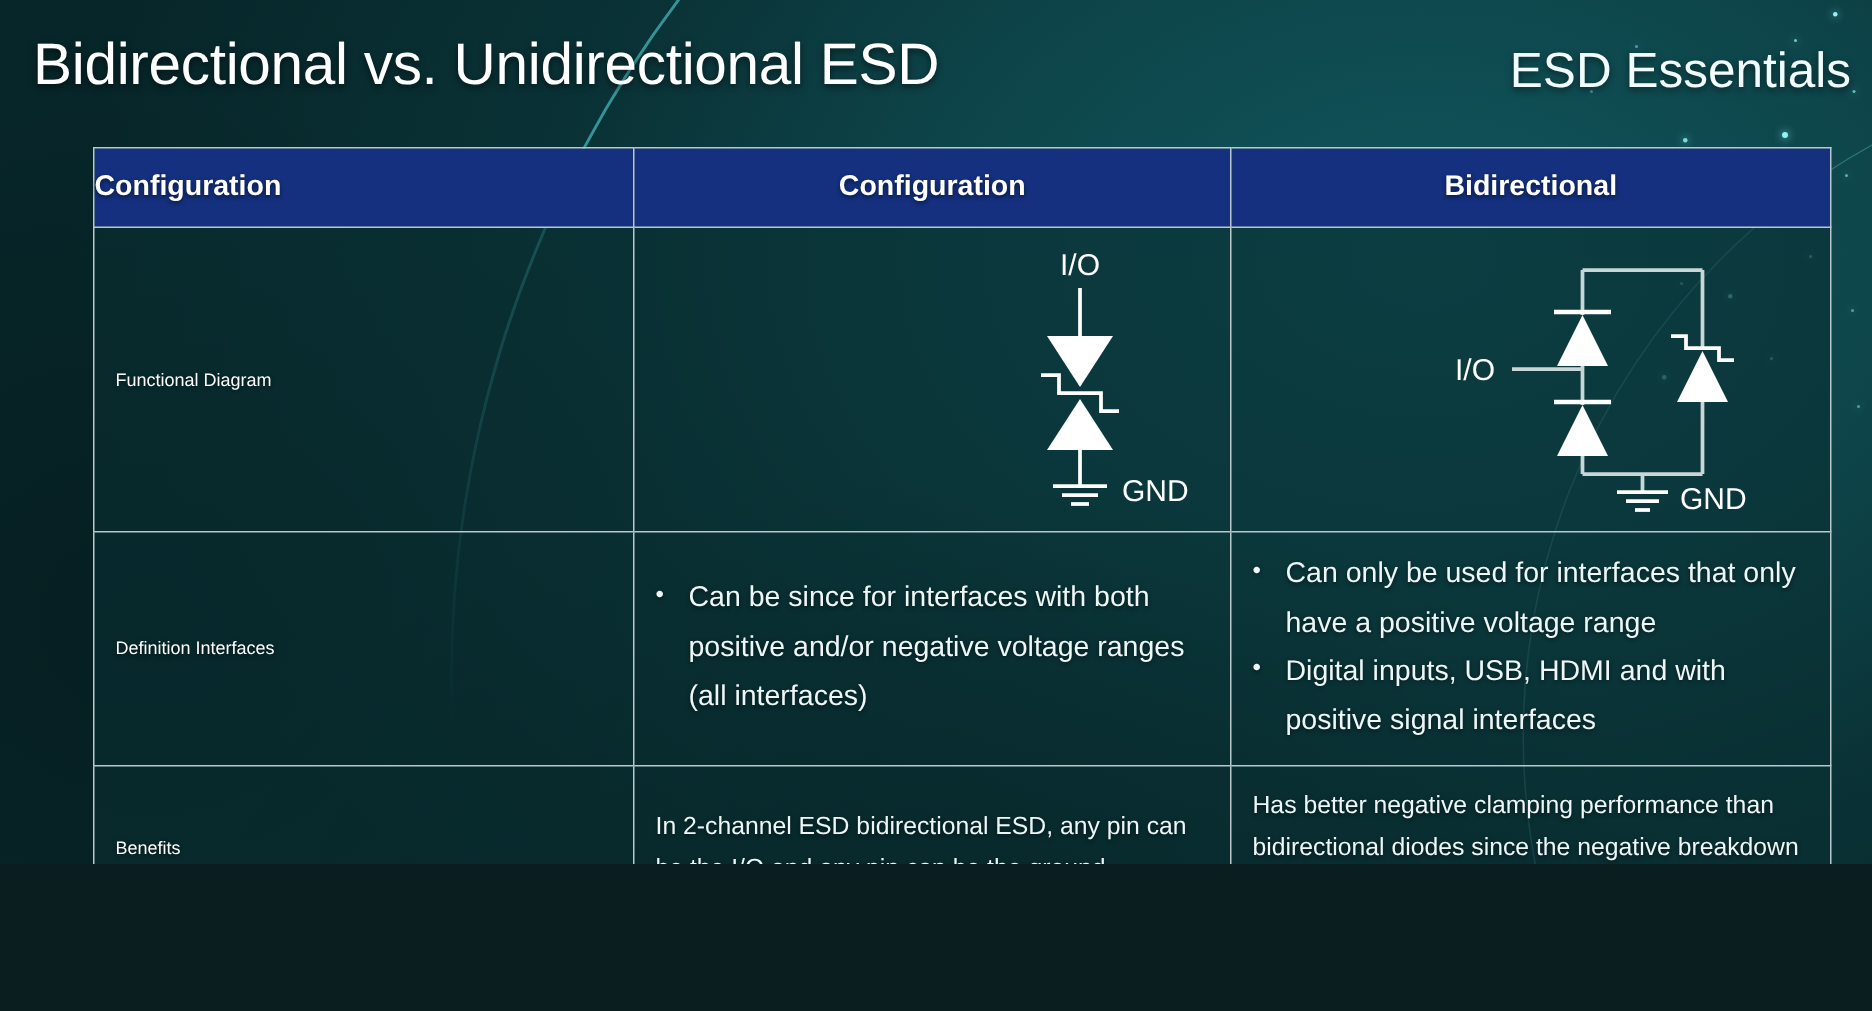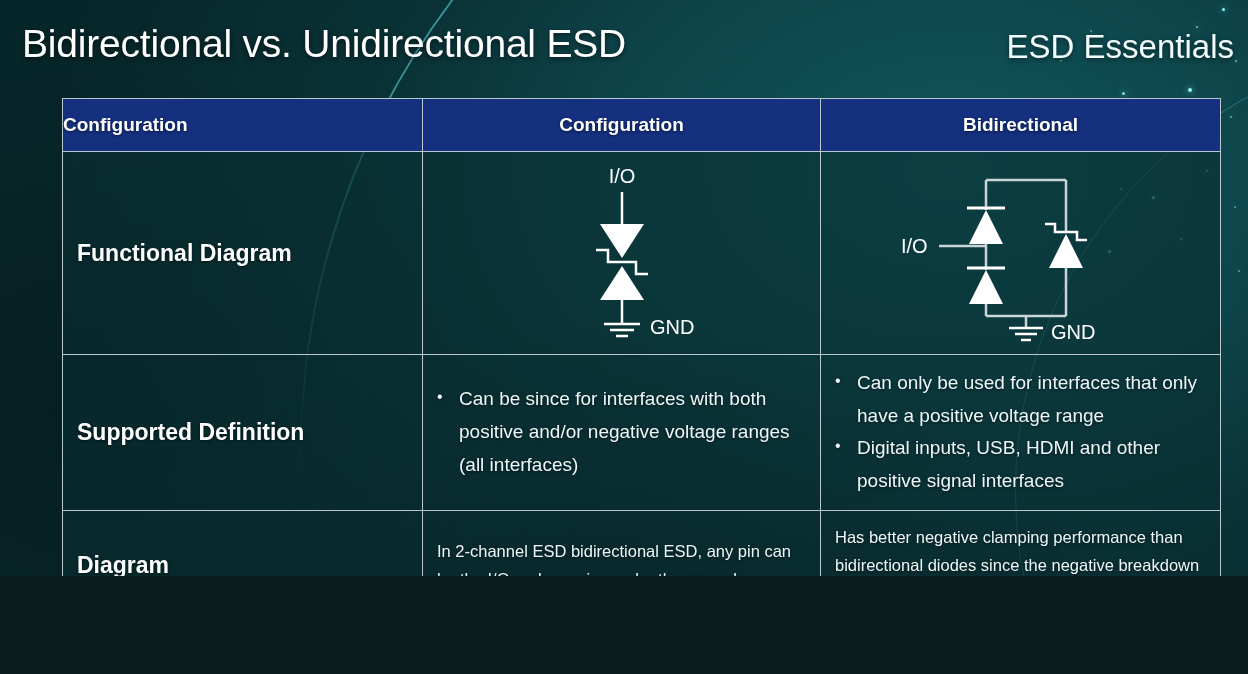--- a/index.html
+++ b/index.html
@@ -105,22 +105,22 @@
     text-shadow: 0 1px 3px rgba(0,0,0,0.5);
   }
   th.h-left { text-align: left; }
   th.h-center { text-align: center; }
 
   tbody td {
     background: rgba(10, 47, 50, 0.62);
   }
   .rowlabel {
     color: #ffffff;
-    font-size: 23px;
-    font-weight: bold;
+    font-size: 12px;
+    font-weight: normal;
     padding: 10px 0 10px 14px;
     text-shadow: 0 1px 3px rgba(0,0,0,0.55);
   }
   .cell-text {
     color: #eef7f8;
     font-size: 16.5px;
     line-height: 1.72;
     padding: 12px 16px 12px 14px;
     text-shadow: 0 1px 3px rgba(0,0,0,0.5);
   }
@@ -142,21 +142,21 @@
     position: absolute;
     left: -20px;
     top: 0;
     color: #eef7f8;
     font-size: 16px;
   }
   td.diagram-cell {
     height: 202px;
     text-align: center;
   }
-  .svgwrap { display: flex; align-items: center; justify-content: center; }
+  .svgwrap { display: flex; align-items: center; justify-content: flex-end; }
   svg text {
     font-family: "Liberation Sans", sans-serif;
     fill: #ffffff;
   }
 </style>
 </head>
 <body>
 
 <div id="slide">
 
@@ -263,38 +263,38 @@
               <line x1="130" y1="182" x2="140" y2="182" stroke="#ffffff" stroke-width="2.5"></line>
               <text x="160" y="181" font-size="20">GND</text>
             </svg>
           </div>
         </td>
       </tr>
 
 
       <tr>
         <td>
-          <div class="rowlabel">Supported Definition</div>
+          <div class="rowlabel">Definition Interfaces</div>
         </td>
         <td>
           <ul class="bullets">
             <li>Can be since for interfaces with both positive and/or negative voltage ranges (all interfaces)</li>
           </ul>
         </td>
         <td>
           <ul class="bullets">
             <li>Can only be used for interfaces that only have a positive voltage range</li>
-            <li>Digital inputs, USB, HDMI and other positive signal interfaces</li>
+            <li>Digital inputs, USB, HDMI and with positive signal interfaces</li>
           </ul>
         </td>
       </tr>
 
       <tr>
         <td>
-          <div class="rowlabel">Diagram</div>
+          <div class="rowlabel">Benefits</div>
         </td>
         <td>
           <div class="cell-text">In 2-channel ESD bidirectional ESD, any pin can be the I/O and any pin can be the ground</div>
         </td>
         <td>
           <div class="cell-text">Has better negative clamping performance than bidirectional diodes since the negative breakdown voltage is lower.</div>
         </td>
       </tr>
 
     </tbody>

